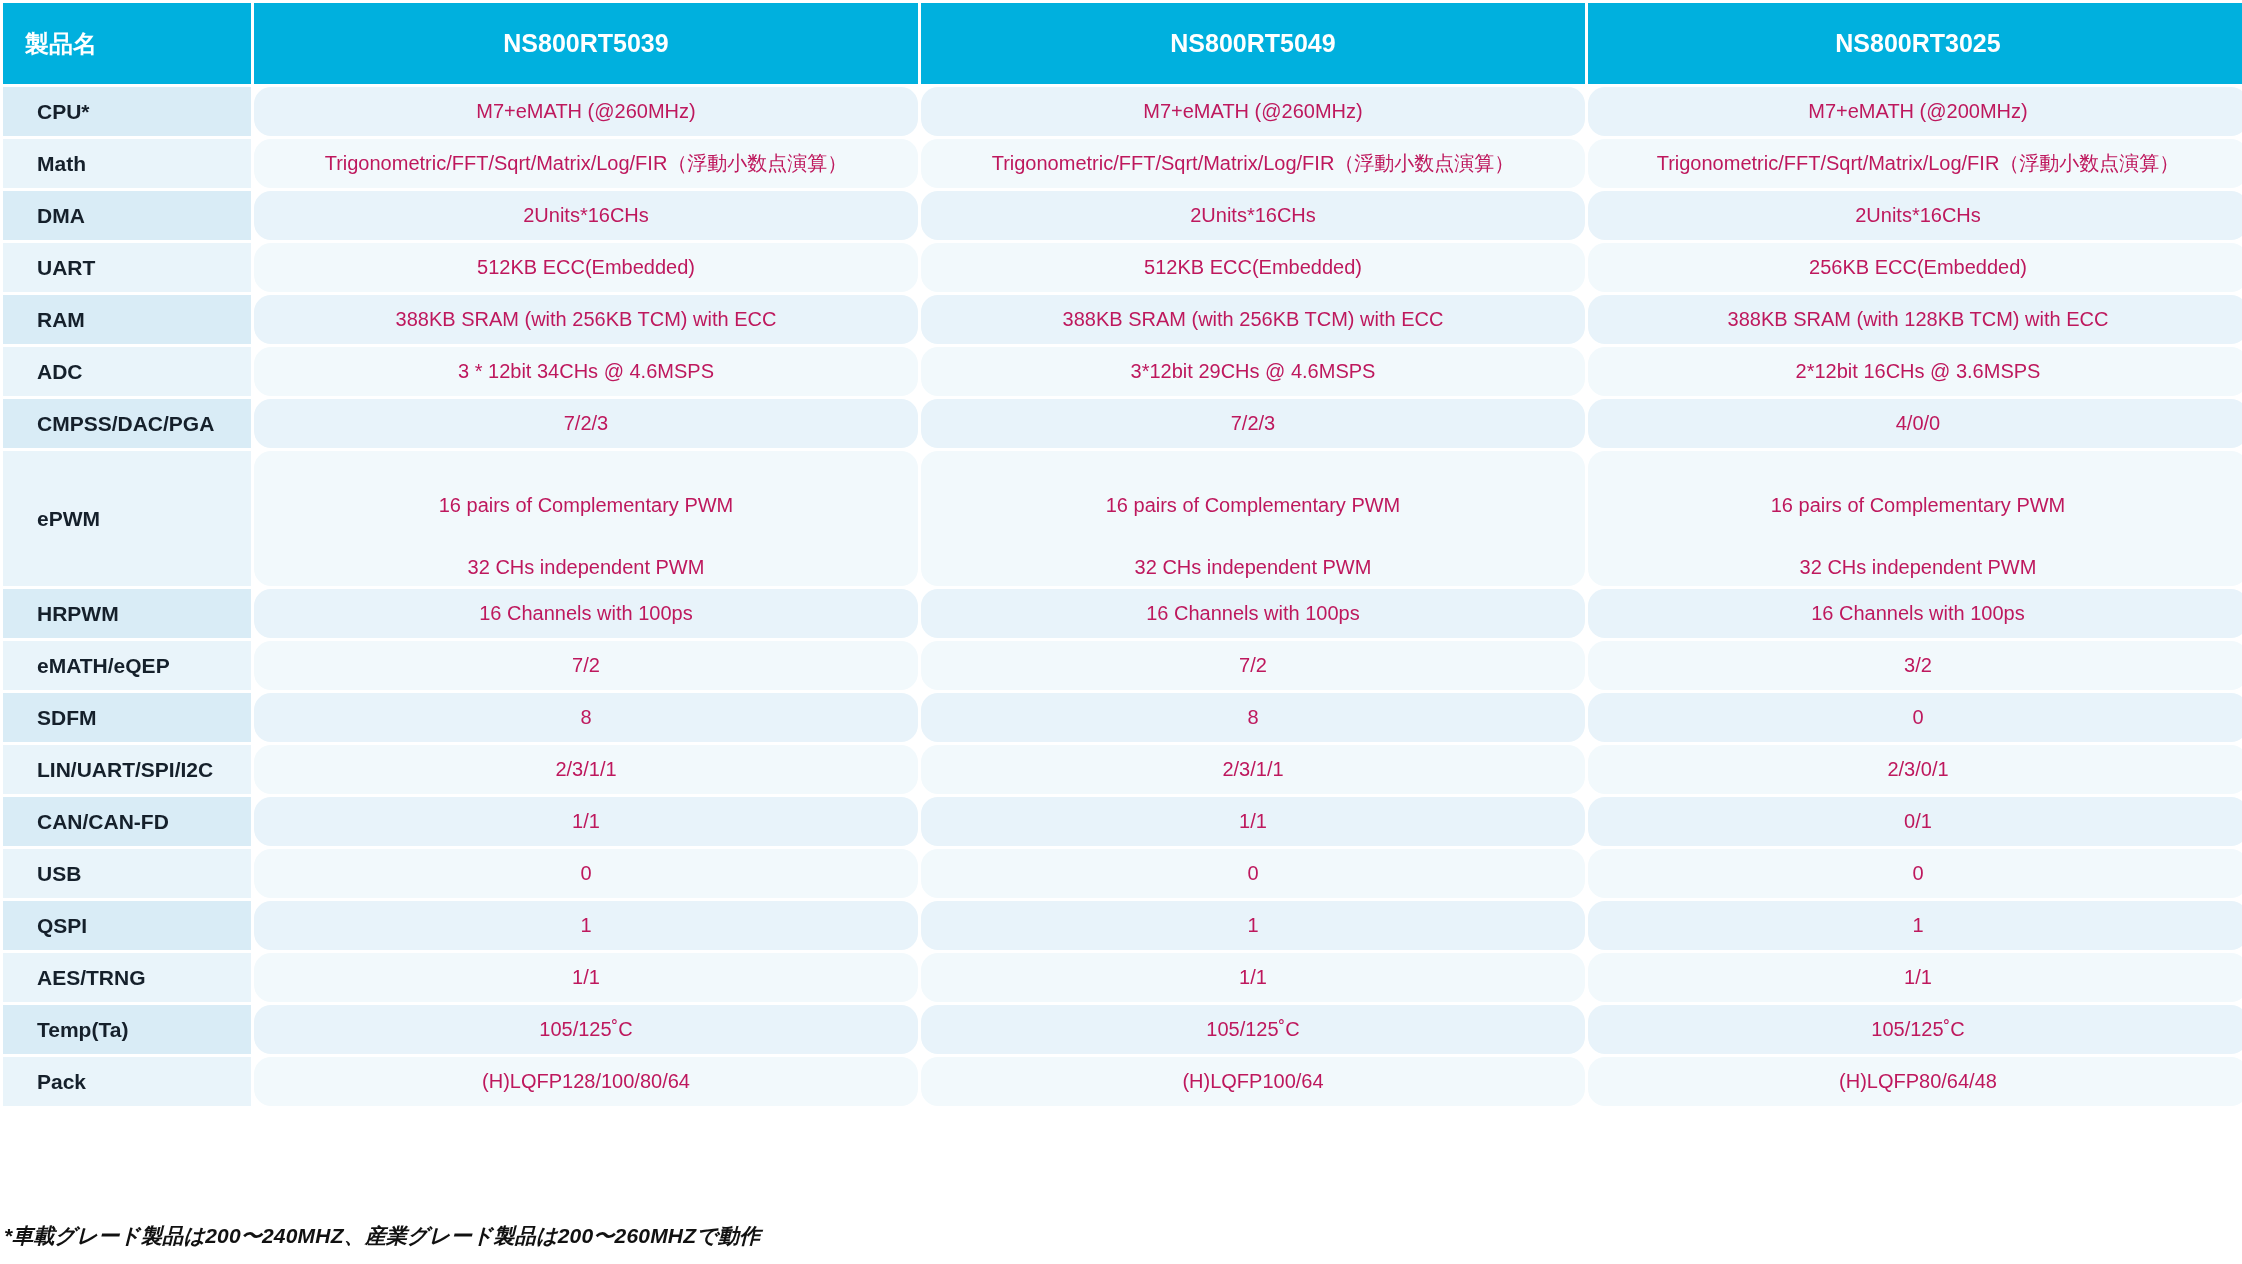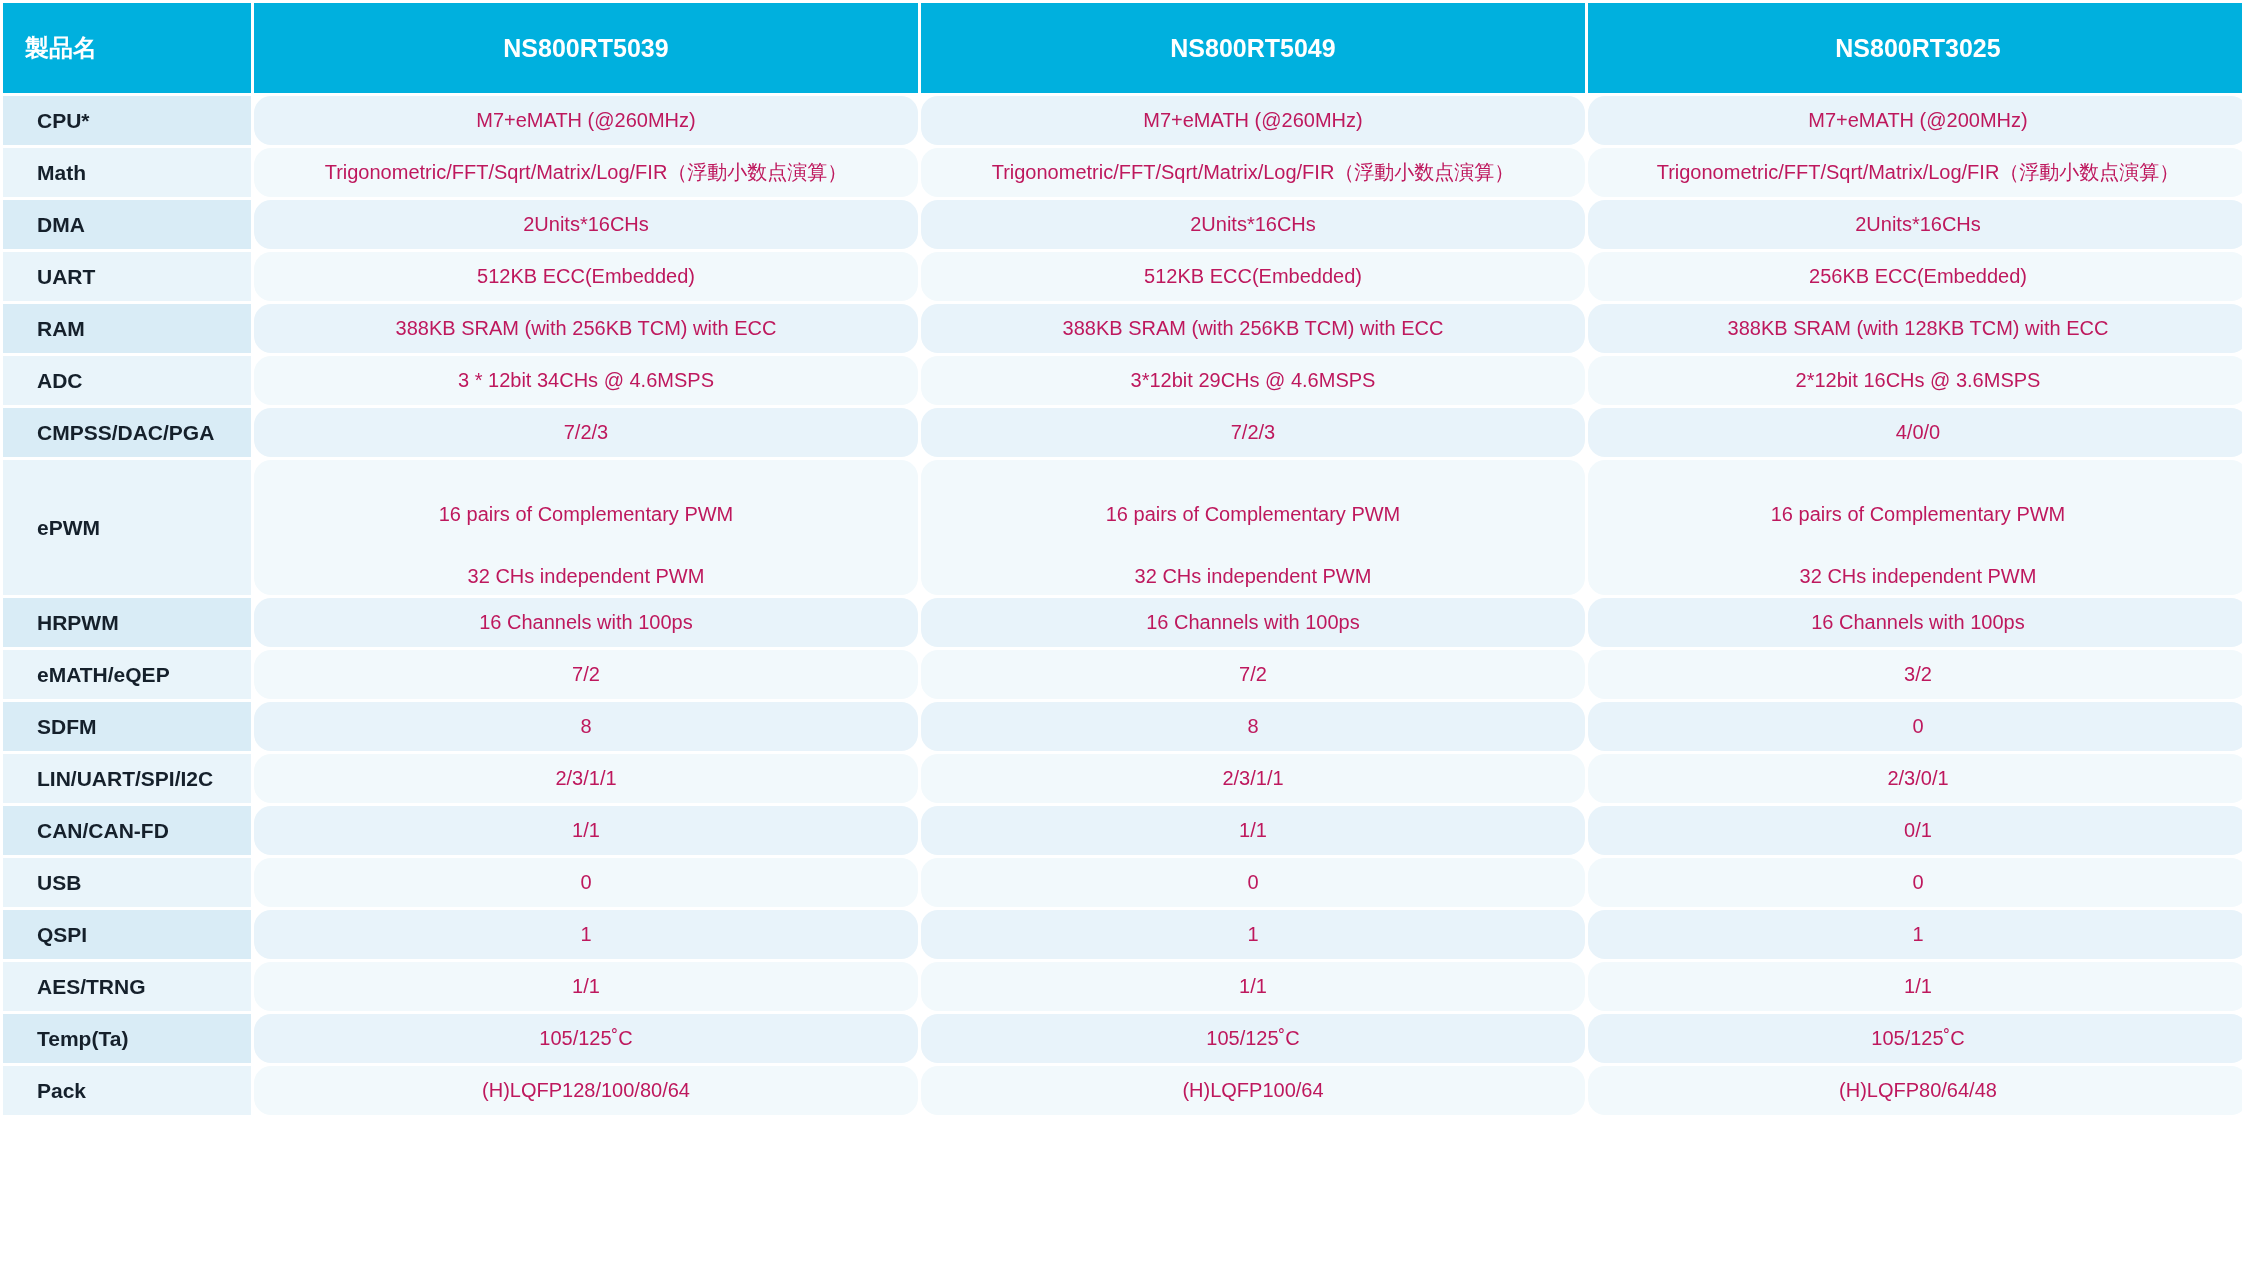--- a/index.html
+++ b/index.html
@@ -30,21 +30,21 @@
   table.spec col.c0 { width: 248px; }
   table.spec col.c1 { width: 664px; }
   table.spec col.c2 { width: 664px; }
   table.spec col.c3 { width: 660px; }
 
   thead th {
     background: #00b0de;
     color: #ffffff;
     font-size: 25px;
     font-weight: bold;
-    height: 90px;
+    height: 81px;
     vertical-align: middle;
     text-align: center;
     padding: 2px 8px;
     box-sizing: border-box;
   }
   thead th.head-label {
     text-align: left;
     padding-left: 22px;
     font-size: 24px;
   }
@@ -226,13 +226,14 @@
         </tr>
         <tr class="r-normal alt">
           <th class="rowhead">Pack</th>
           <td class="cell">(H)LQFP128/100/80/64</td>
           <td class="cell">(H)LQFP100/64</td>
           <td class="cell">(H)LQFP80/64/48</td>
         </tr>
       </tbody>
   </table>
 
+  <div class="footnote">*車載グレード製品は200〜240MHZ、産業グレード製品は200〜260MHZで動作</div>
 </div>
 
 </body></html>

